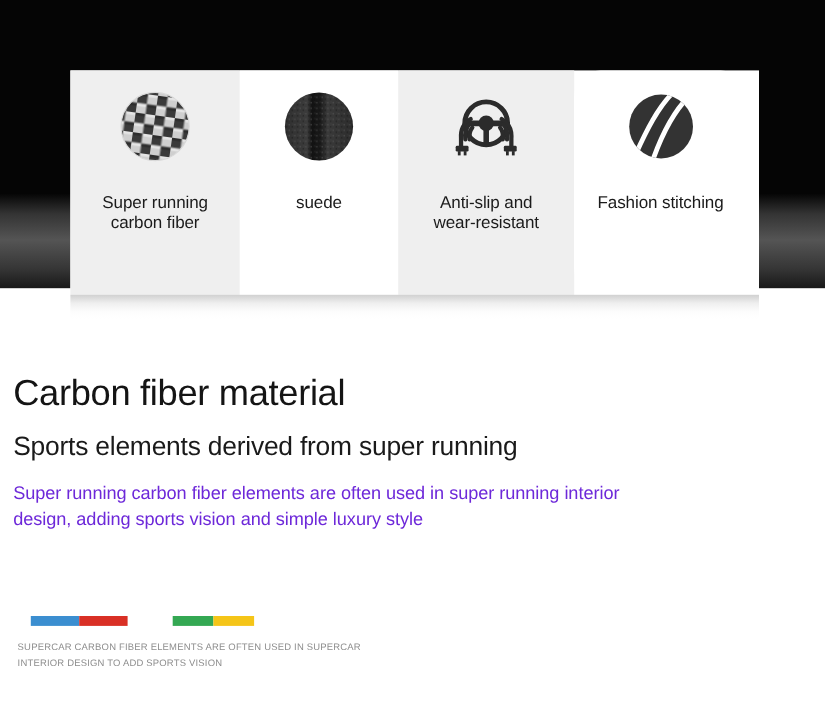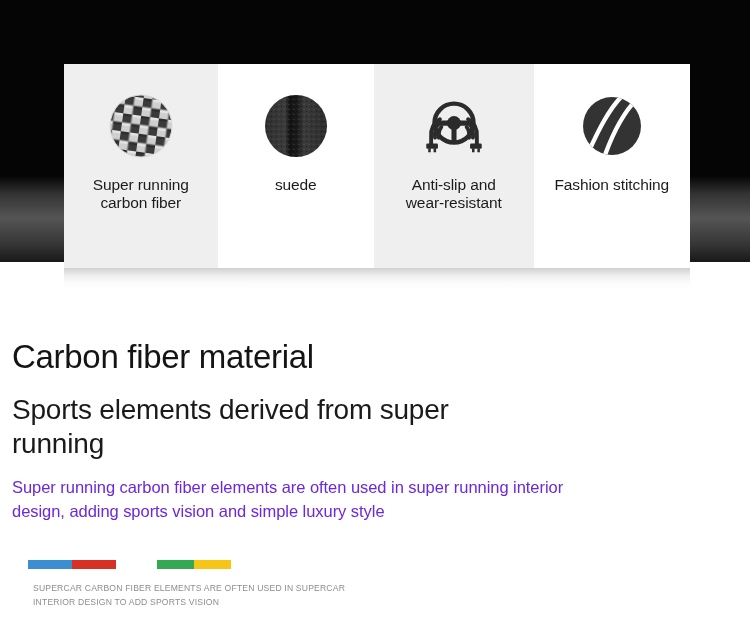--- a/index.html
+++ b/index.html
@@ -64,29 +64,30 @@
     width: 626px;
     height: 22px;
     background: linear-gradient(to bottom,
         rgba(170,170,170,0.55) 0%,
         rgba(205,205,205,0.32) 35%,
         rgba(235,235,235,0.12) 70%,
         rgba(255,255,255,0) 100%);
   }
   .feature-card {
     box-sizing: border-box;
-    padding-top: 26px;
+    padding-top: 15px;
     display: flex;
     flex-direction: column;
     align-items: center;
+    gap: 11px;
   }
   .feature-card.tint-gray { background: #efefef; }
   .feature-card.tint-white { background: #ffffff; }
   .fc-1 { width: 154px; }
-  .fc-2 { width: 157px; }
+  .fc-2 { width: 144px; }
   .fc-3 { width: 160px; }
   .fc-4 { width: 157px; border-radius: 24px; }
 
   .icon-wrap {
     width: 72px;
     height: 72px;
     display: flex;
     align-items: center;
     justify-content: center;
     margin-bottom: 14px;
@@ -112,21 +113,21 @@
   }
   .headline {
     font-size: 33px;
     line-height: 1.18;
     color: #141414;
     font-weight: 400;
     letter-spacing: -0.3px;
     margin: 0 0 16px 0;
   }
   .subhead {
-    font-size: 28px;
+    font-size: 24px;
     line-height: 1.2;
     color: #1a1a1a;
     font-weight: 400;
     letter-spacing: -0.2px;
     margin: 0 0 16px 0;
     max-width: 500px;
   }
   .bodytext {
     font-size: 16.5px;
     line-height: 1.42;
@@ -144,21 +145,21 @@
     display: flex;
     align-items: center;
   }
   .bar-group { display: flex; height: 9px; }
   .bar-seg { height: 9px; }
   .bar-gap { width: 41px; }
 
   
   .footnote {
     position: absolute;
-    left: 33px;
+    left: 16px;
     top: 582px;
     width: 420px;
     font-size: 8.6px;
     line-height: 1.62;
     letter-spacing: 0.18px;
     color: #8d8d8d;
     white-space: pre-line;
   }
 </style>
 </head>

